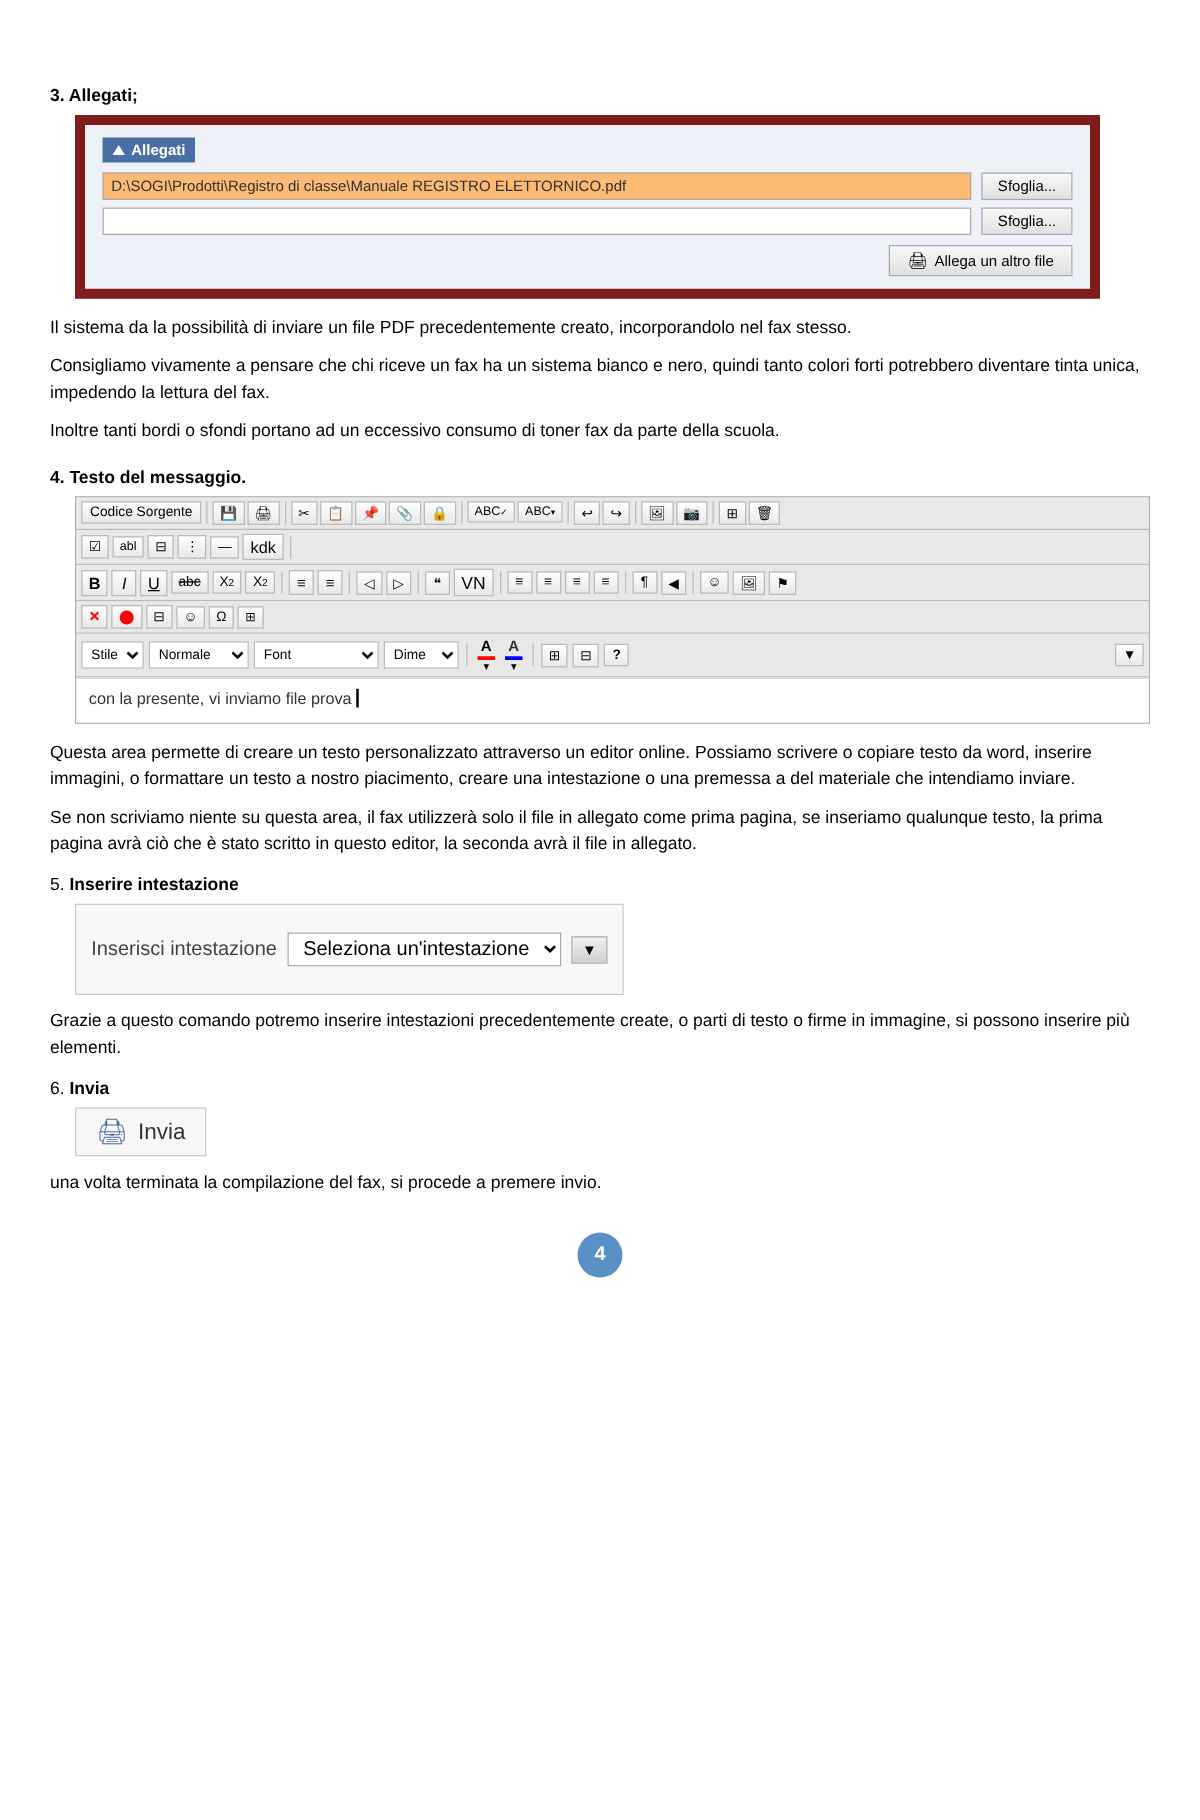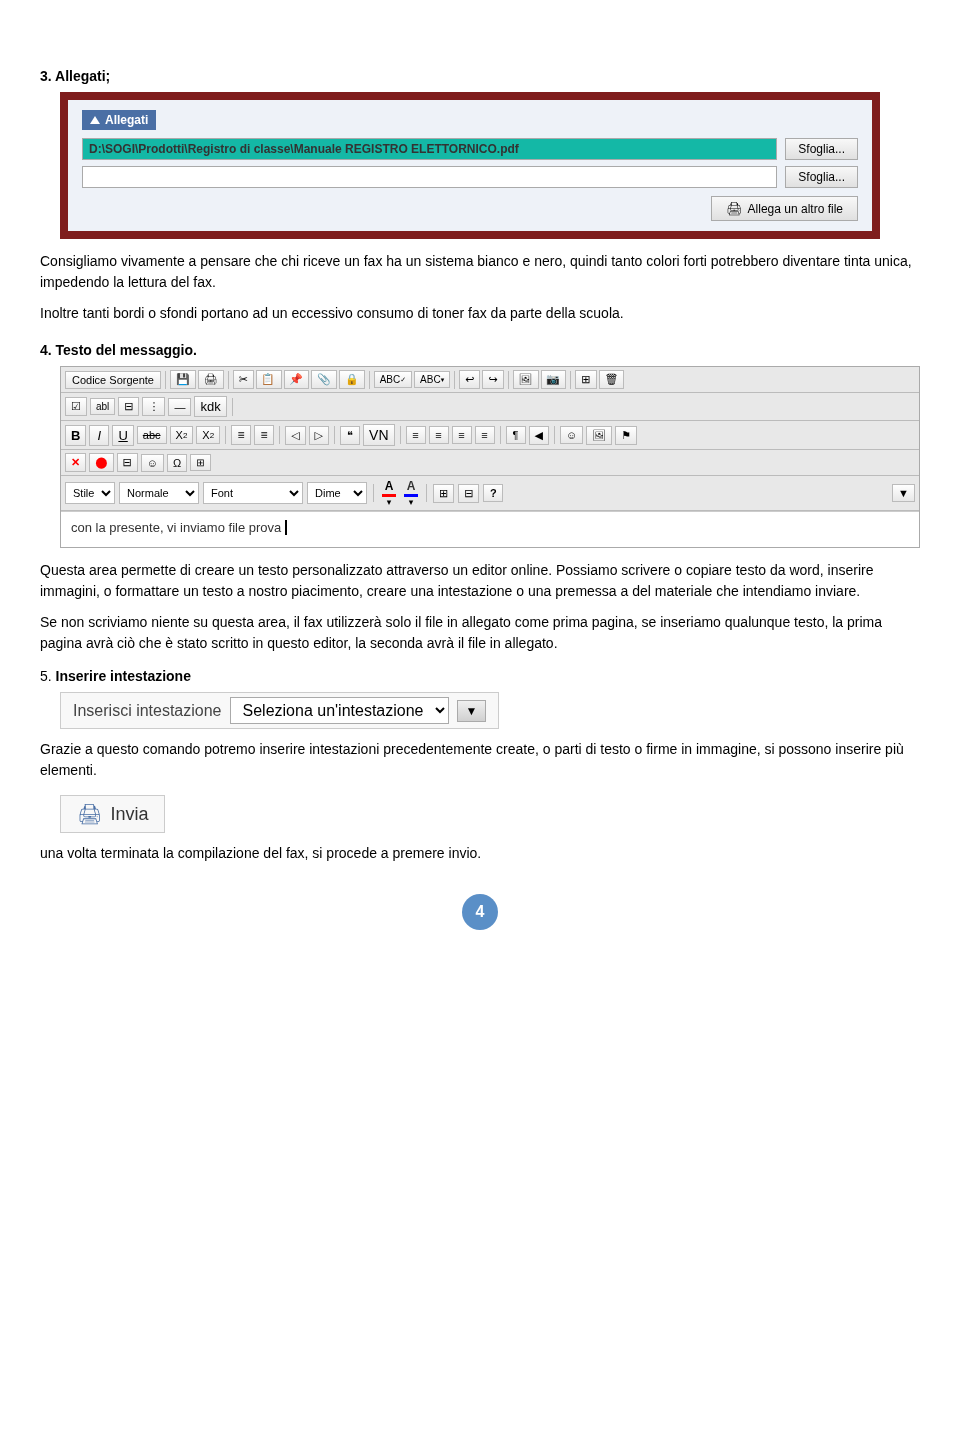--- a/index.html
+++ b/index.html
@@ -150,52 +150,53 @@
 
   <div style="border:8px solid #7f1d1d; background:#eef2f8; padding:10px 14px; margin-bottom:12px; max-width:820px; margin-left:20px;">
     
     <div style="background:#4a6fa5; color:#fff; font-weight:bold; font-size:12px; padding:3px 8px; display:inline-flex; align-items:center; gap:5px; margin-bottom:8px;">
       <span style="display:inline-block; width:0; height:0; border-left:5px solid transparent; border-right:5px solid transparent; border-bottom:8px solid #fff;"></span>
       <span>Allegati</span>
     </div>
     
     
     <div class="allegati-row">
-      <div style="flex:1; border:1px solid #aaa; background:#14b8a6; padding:3px 6px; font-size:12px; color:#333;font-weight:bold;">
+      <div style="flex:1; border:1px solid #aaa; background:#fdba74; padding:3px 6px; font-size:12px; color:#333;">
         <span>D:\SOGI\Prodotti\Registro di classe\Manuale REGISTRO ELETTORNICO.pdf</span>
       </div>
       <button class="sfoglia-btn">Sfoglia...</button>
     </div>
     
     <div class="allegati-row">
       <div style="flex:1; border:1px solid #aaa; background:#fff; padding:3px 6px; font-size:12px; color:#333; min-height:22px;"></div>
       <button class="sfoglia-btn">Sfoglia...</button>
     </div>
 
     
     <div style="display:flex; justify-content:flex-end; margin-top:8px;">
       <button class="allega-btn">
         <span style="font-size:13px;">🖨</span>
         <span>Allega un altro file</span>
       </button>
     </div>
   </div>
 
+  <p class="body-text">Il sistema da la possibilità di inviare un file PDF precedentemente creato, incorporandolo nel fax stesso.</p>
   <p class="body-text">Consigliamo vivamente a pensare che chi riceve un fax ha un sistema bianco e nero, quindi tanto colori forti potrebbero diventare tinta unica, impedendo la lettura del fax.</p>
   <p class="body-text">Inoltre tanti bordi o sfondi portano ad un eccessivo consumo di toner fax da parte della scuola.</p>
 </div>
 
 <div class="testo-section">
   <p style="font-weight:bold; margin-bottom:8px;">
     <span>4. Testo del messaggio.</span>
   </p>
 
   <div class="editor-wrapper" style="max-width:860px; margin-left:20px; margin-bottom:12px;">
 
-    <div class="toolbar-row" style="background:#e8e8e8; border-bottom:1px solid #bbb; padding:3px 4px; gap:2px; display:flex; flex-wrap:wrap; align-items:center;">
+    <div class="toolbar-row" style="background:#e8e8e8; border-bottom:1px solid #bbb; padding:3px 4px; gap:2px; display:flex; flex-wrap:wrap; align-items:flex-start;">
       <button class="toolbar-btn" style="font-size:11px; padding:2px 6px;">Codice Sorgente</button>
       <div class="toolbar-separator"></div>
 
       <button class="toolbar-btn">💾</button>
       <button class="toolbar-btn">🖨</button>
       <div class="toolbar-separator"></div>
       <button class="toolbar-btn">✂</button>
       <button class="toolbar-btn">📋</button>
       <button class="toolbar-btn">📌</button>
       <button class="toolbar-btn">📎</button>
@@ -309,33 +310,37 @@
   <p class="body-text">Se non scriviamo niente su questa area, il fax utilizzerà solo il file in allegato come prima pagina, se inseriamo qualunque testo, la prima pagina avrà ciò che è stato scritto in questo editor, la seconda avrà il file in allegato.</p>
 </div>
 
 <div style="margin-bottom:14px;">
   <p style="margin-bottom:8px;">
     <span>5.</span>
     <strong>Inserire intestazione</strong>
   </p>
 
   <div style="margin-left:20px; margin-bottom:10px;">
-    <div style="border:1px solid #ccc; background:#f8f8f8; display:inline-flex; align-items:center; gap:8px; padding:4px 12px;">
+    <div style="border:1px solid #ccc; background:#f8f8f8; display:inline-flex; align-items:center; gap:8px; padding:22px 12px;">
       <span style="font-size:16px; color:#444;">Inserisci intestazione</span>
       <select style="border:1px solid #aaa; padding:3px 8px; font-size:16px; background:#fff; min-width:160px;">
         <option>Seleziona un'intestazione</option>
       </select>
       <button style="background:linear-gradient(to bottom,#f0f0f0,#d0d0d0); border:1px solid #aaa; padding:3px 8px; font-size:12px; cursor:pointer;">▼</button>
     </div>
   </div>
 
   <p class="body-text">Grazie a questo comando potremo inserire intestazioni precedentemente create, o parti di testo o firme in immagine, si possono inserire più elementi.</p>
 </div>
 
 <div style="margin-bottom:20px;">
+  <p style="margin-bottom:8px;">
+    <span>6.</span>
+    <strong>Invia</strong>
+  </p>
 
   <div style="margin-left:20px; margin-bottom:10px;">
     <button style="border:1px solid #ccc; background:#f8f8f8; display:inline-flex; align-items:center; gap:8px; padding:6px 16px; cursor:pointer; font-size:18px; color:#333;">
       <span style="font-size:20px; color:#4a6fa5;">🖨</span>
       <span>Invia</span>
     </button>
   </div>
 
   <p class="body-text">una volta terminata la compilazione del fax, si procede a premere invio.</p>
 </div>

